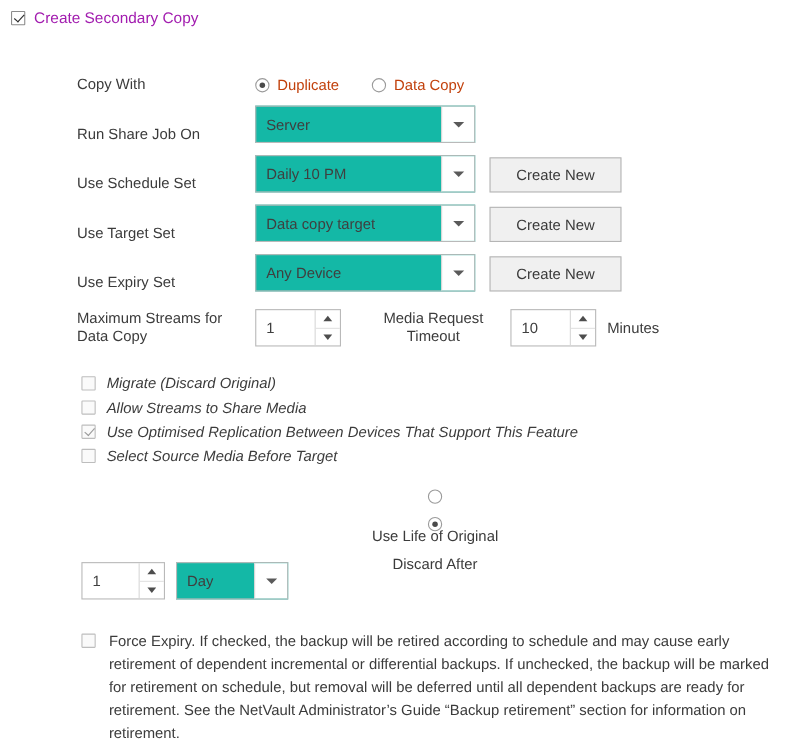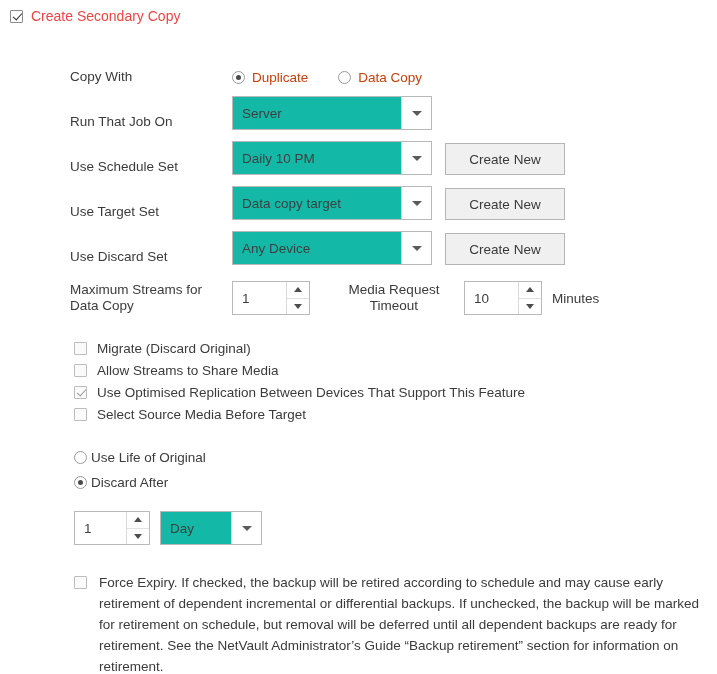--- a/index.html
+++ b/index.html
@@ -25,21 +25,21 @@
 
   
   .header-row {
     display: flex;
     align-items: center;
     padding: 8px 0 0 10px;
     gap: 8px;
   }
   .header-label {
     font-size: 14px;
-    color: #ef4444;
+    color: #a21caf;
   }
 
   
   .cb {
     width: 13px;
     height: 13px;
     border: 1px solid #8c8c8c;
     background: #ffffff;
     box-sizing: border-box;
     display: inline-block;
@@ -255,36 +255,38 @@
   
   .cb-list {
     margin-top: 16px;
     padding-left: 74px;
   }
   .cb-item {
     display: flex;
     align-items: center;
     gap: 10px;
     height: 22px;
+    font-style: italic;
   }
   .cb-item span {
     font-size: 13.5px;
     color: #3b3b3b;
   }
 
   
   .rb-list {
     margin-top: 20px;
     padding-left: 74px;
   }
   .rb-item {
     display: flex;
     align-items: center;
-    gap: 4px;
+    gap: 22px;
     height: 25px;
+    flex-direction: column;
   }
   .rb-item span {
     font-size: 13.5px;
     color: #3b3b3b;
   }
 
   
   .discard-controls {
     display: flex;
     align-items: center;
@@ -337,21 +339,21 @@
           <span>Duplicate</span>
         </div>
         <div class="radio-item">
           <span class="rb"></span>
           <span>Data Copy</span>
         </div>
       </div>
     </div>
 
     <div class="row">
-      <div class="row-label">Run That Job On</div>
+      <div class="row-label">Run Share Job On</div>
       <div class="select">
         <div class="sel-text">Server</div>
         <div class="sel-arrow">
             <span class="caret"></span>
           </div>
       </div>
     </div>
 
     <div class="row">
       <div class="row-label">Use Schedule Set</div>
@@ -369,21 +371,21 @@
       <div class="select">
         <div class="sel-text">Data copy target</div>
         <div class="sel-arrow">
             <span class="caret"></span>
           </div>
       </div>
       <div class="btn">Create New</div>
     </div>
 
     <div class="row">
-      <div class="row-label">Use Discard Set</div>
+      <div class="row-label">Use Expiry Set</div>
       <div class="select">
         <div class="sel-text">Any Device</div>
         <div class="sel-arrow">
             <span class="caret"></span>
           </div>
       </div>
       <div class="btn">Create New</div>
     </div>
 
     <div class="streams-row">

